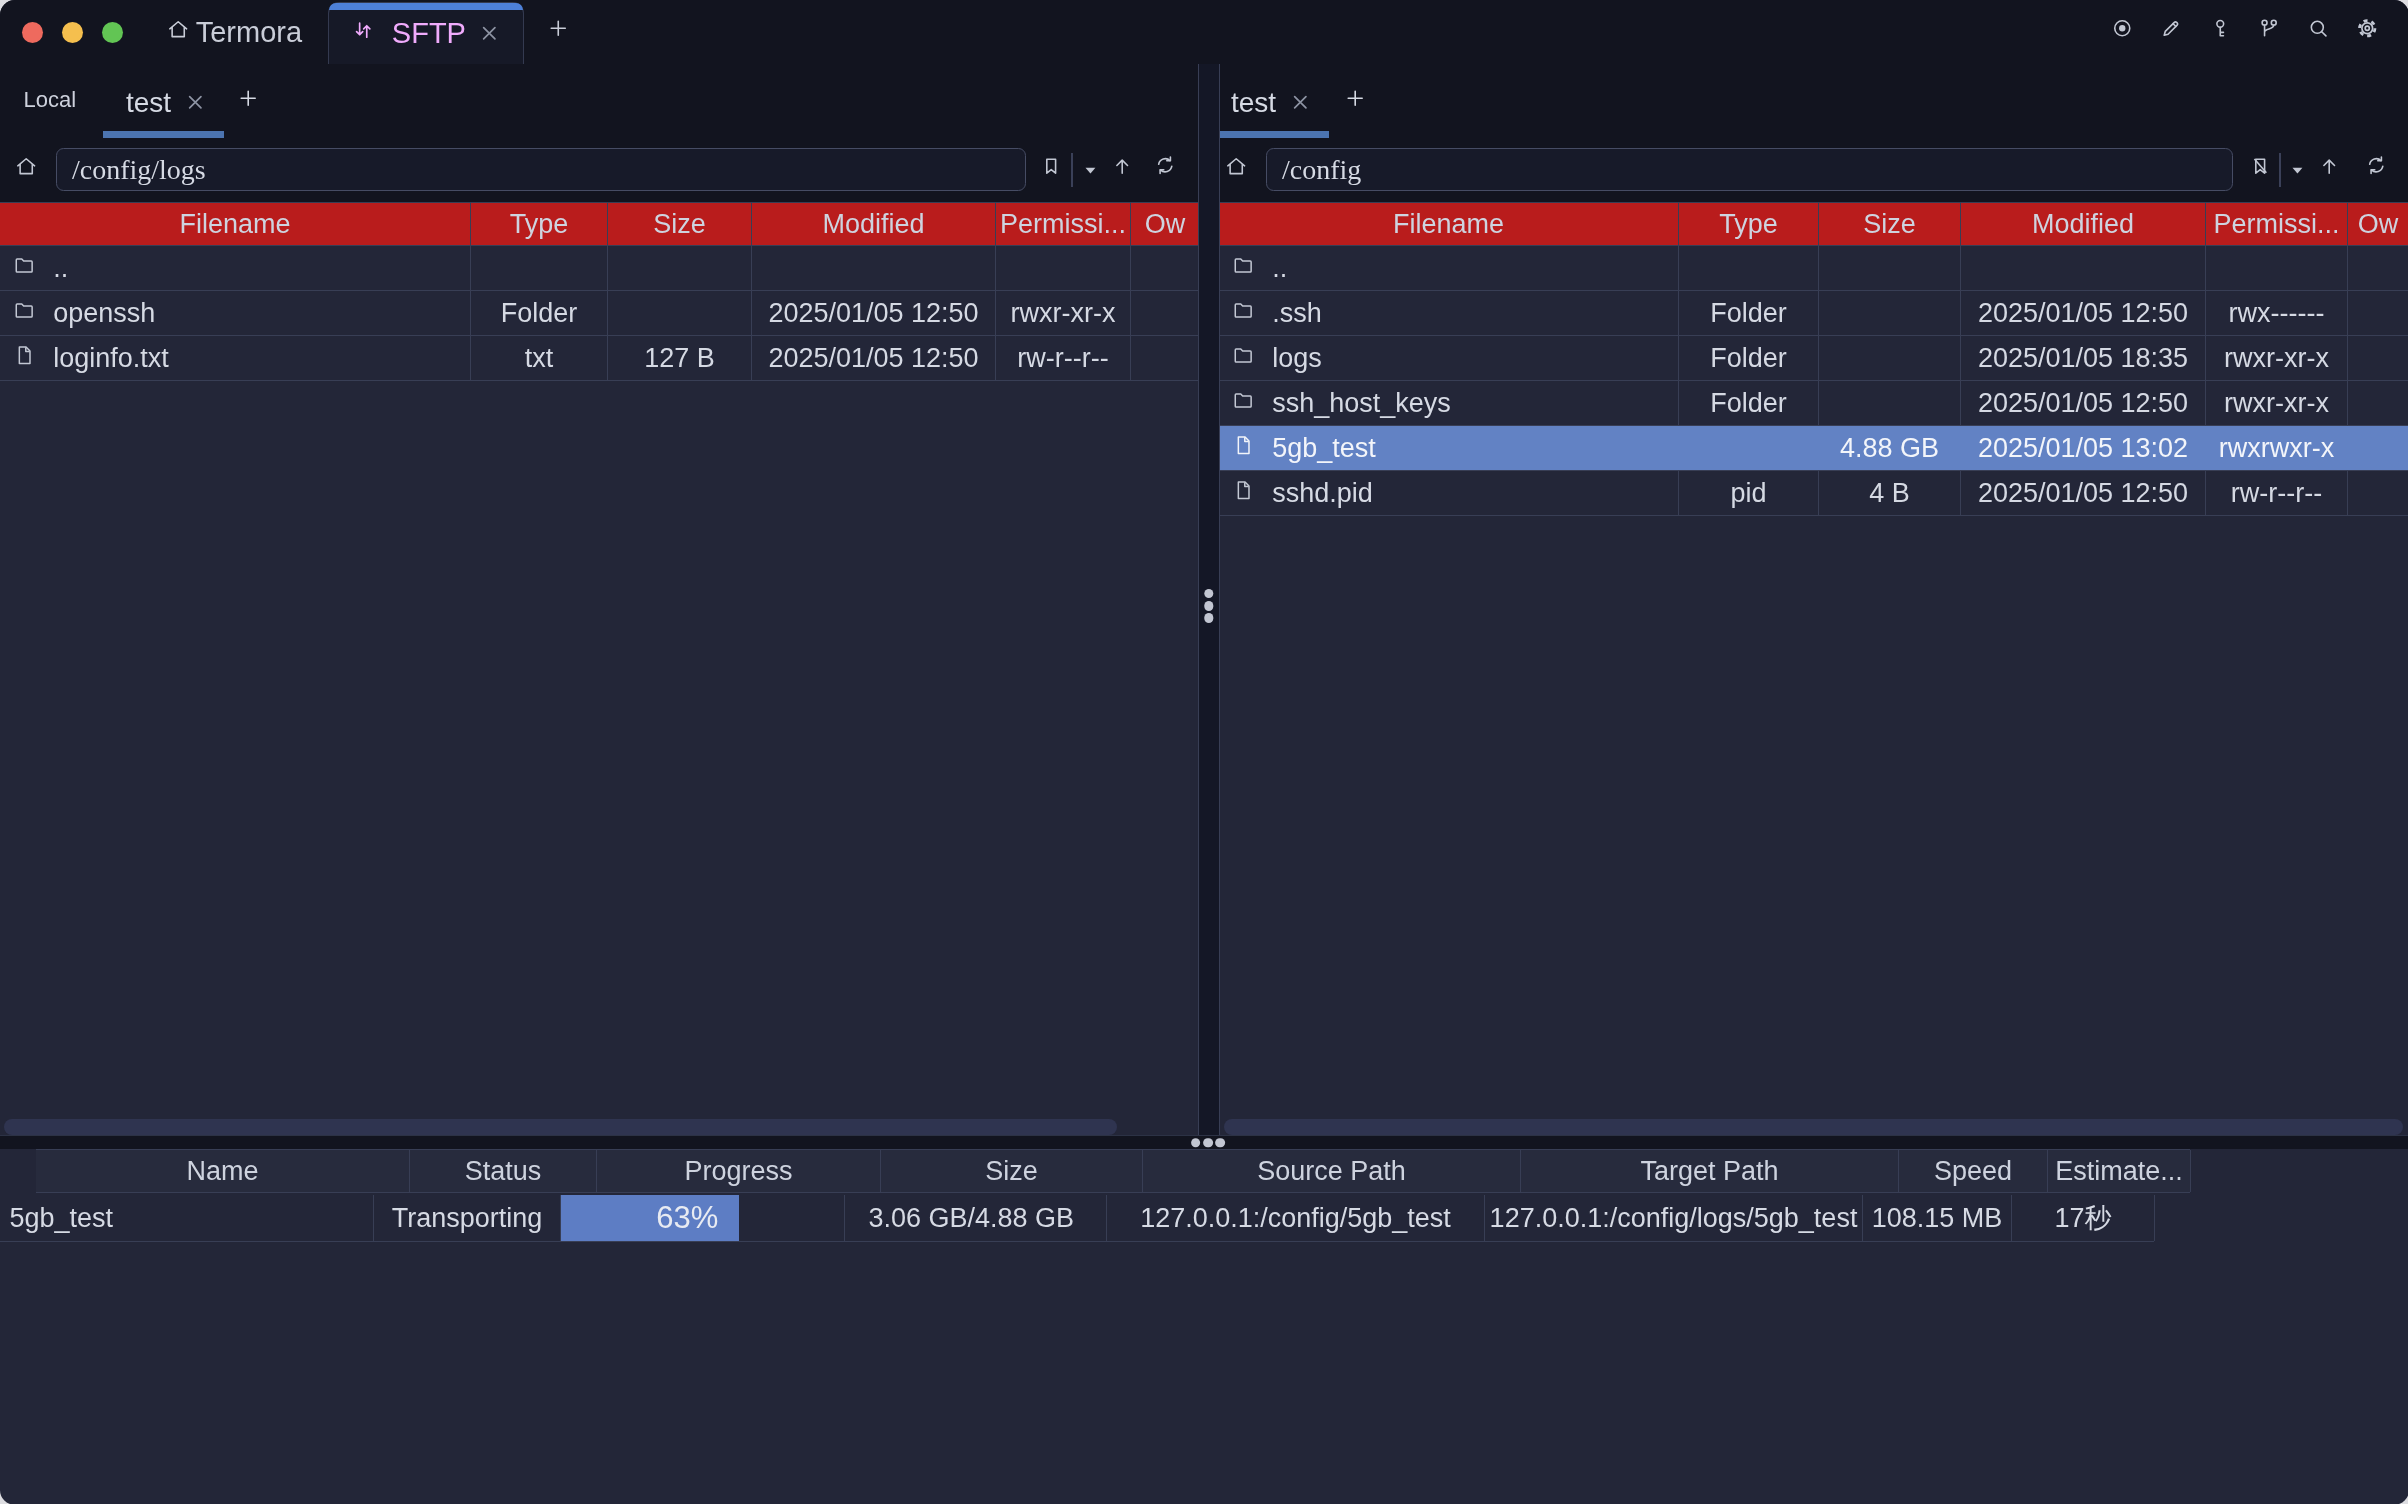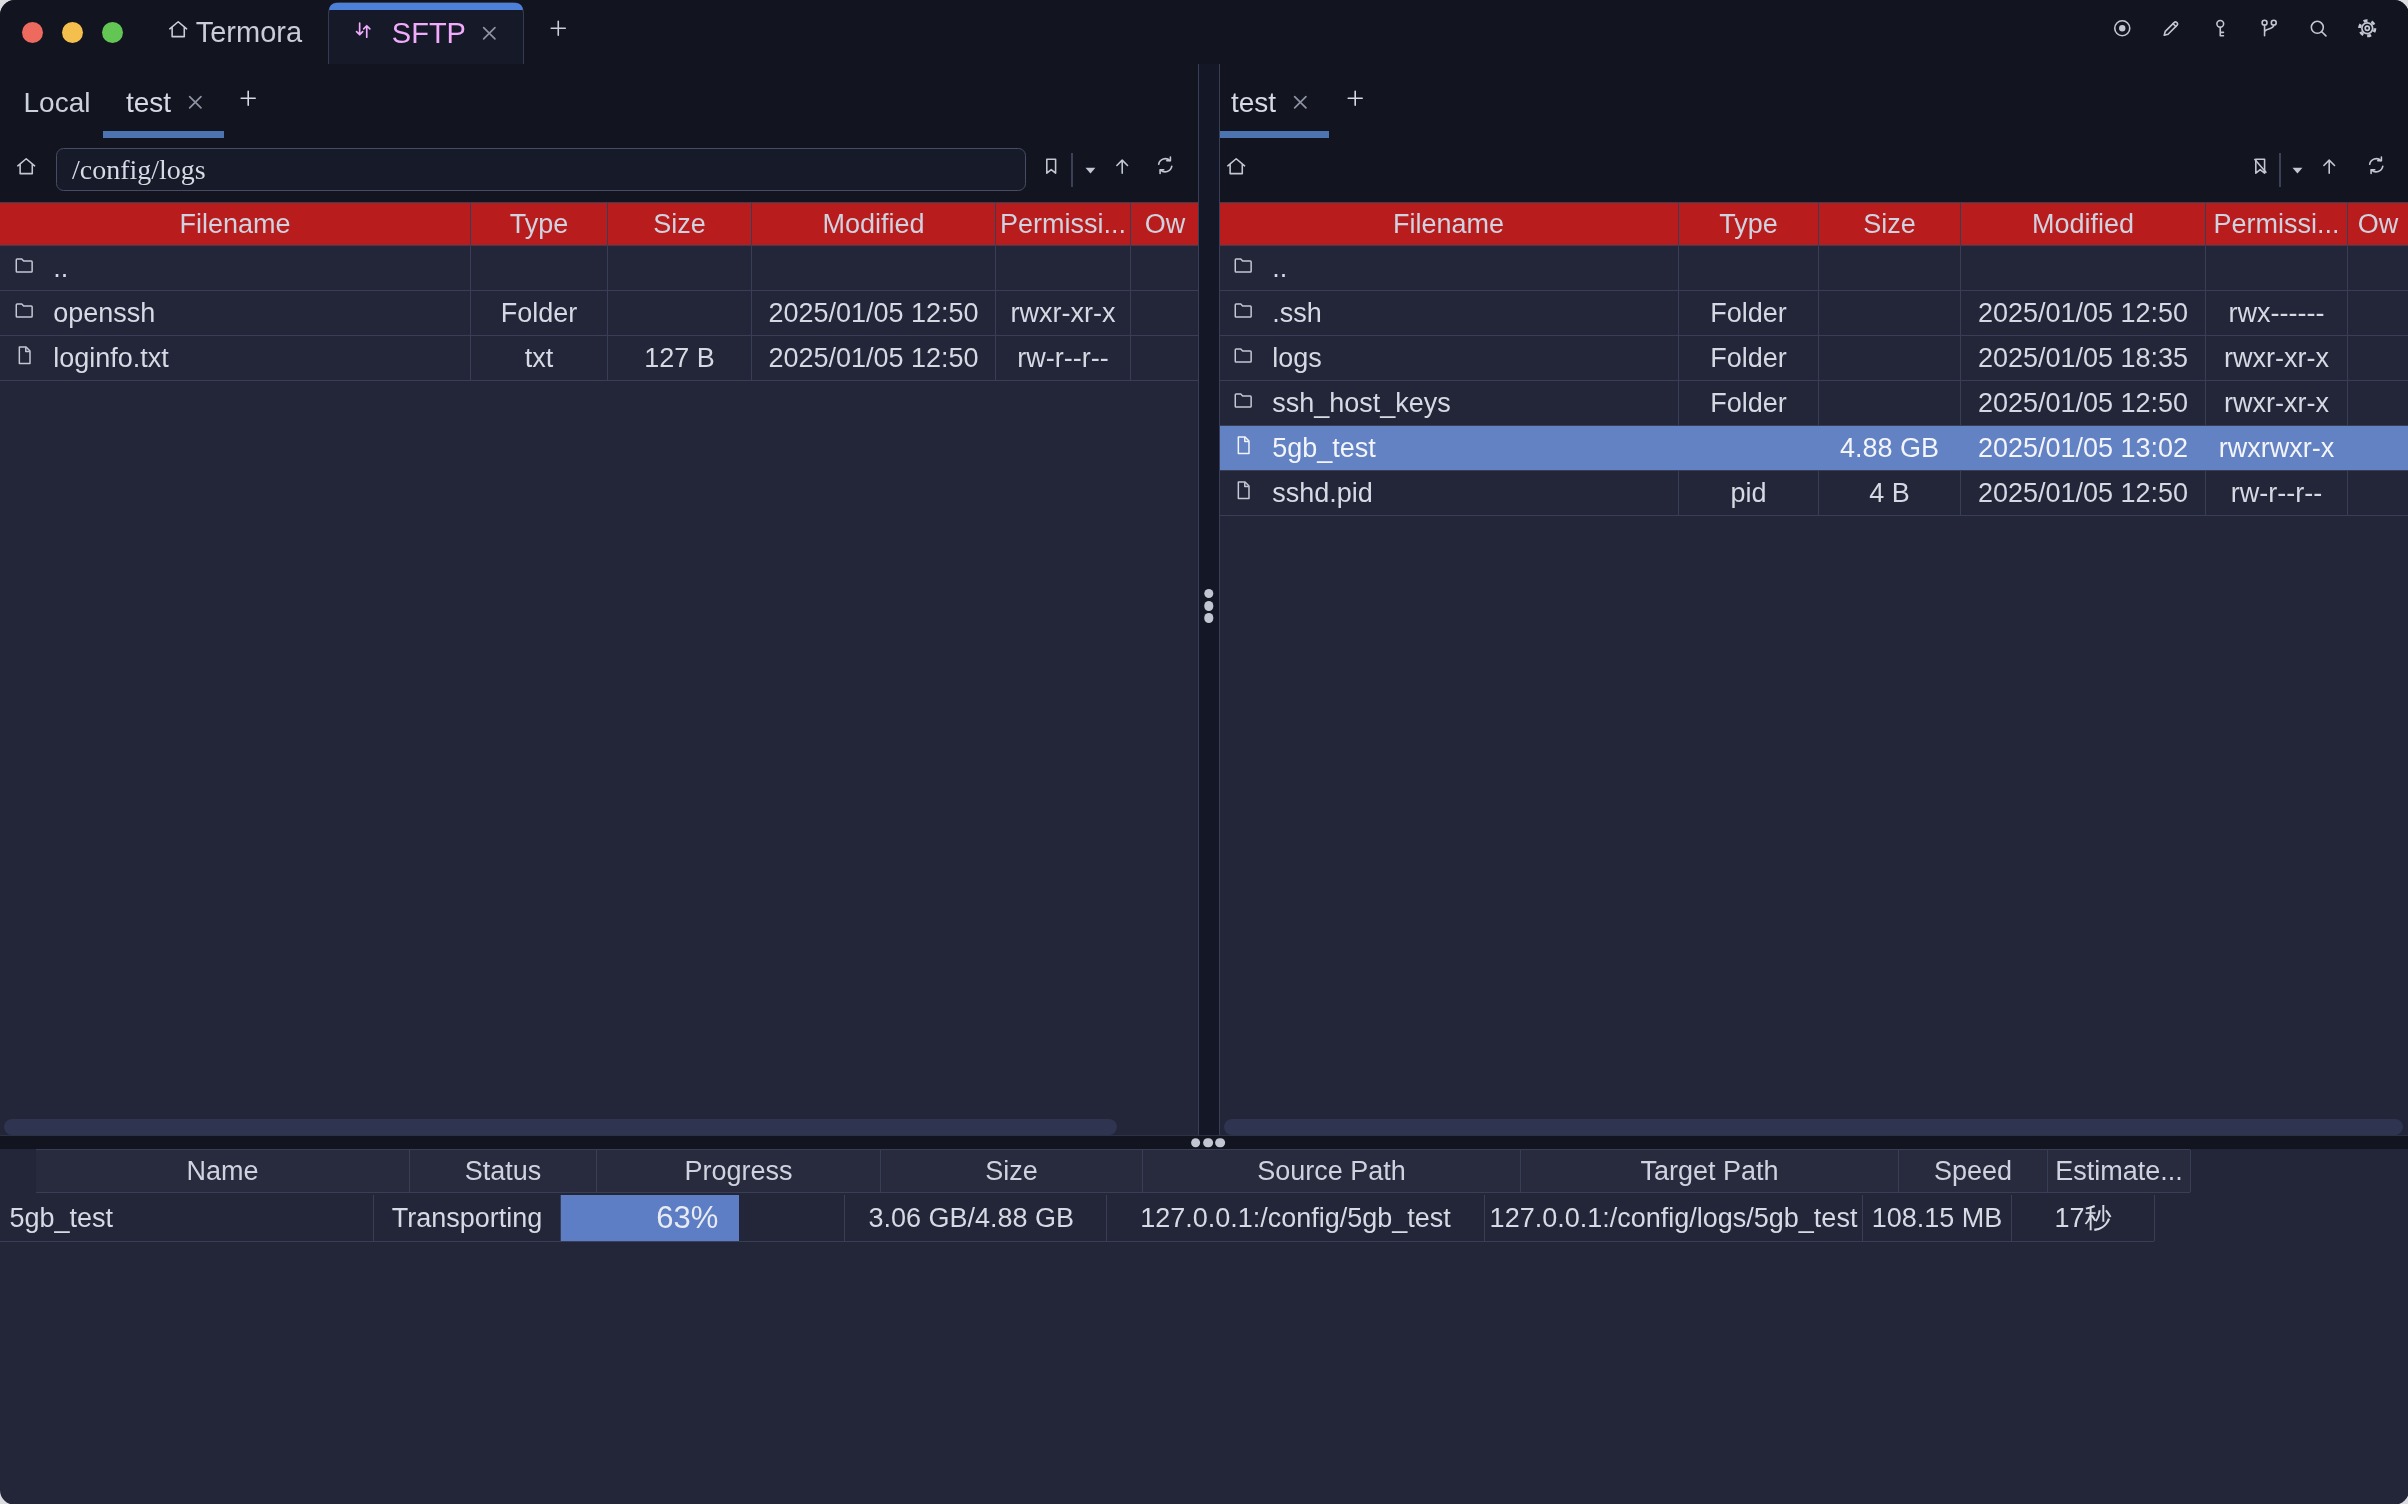--- a/index.html
+++ b/index.html
@@ -17,21 +17,21 @@
   .tb-plus { margin-left:22.6px; color:#c9cdd8; display:flex; align-items:center; }
   .tb-icons { margin-left:auto; display:flex; gap:19px; padding-right:22.6px; align-items:center; color:#c2c7d3; }
   .ic32 { width:30px; height:30px; }
   .ic30 { width:28px; height:28px; }
   .ic24 { width:22.6px; height:22.6px; }
   .ic22 { width:21px; height:21px; }
   .dim { color:#8d93a3; }
 
   
   .toprows { position:absolute; left:0; top:64px; width:2409px; height:138px; background:#12141f; }
-  .ptab-label { position:absolute; top:22.6px; font-size:28px; color:#cdd1dc; }
+  .ptab-label { position:absolute; top:22.6px; font-size:22px; color:#cdd1dc; }
   .ptab-group { position:absolute; top:22.6px; display:flex; align-items:center; gap:13px; font-size:28px; color:#d6dae4; }
   .underline { position:absolute; top:67px; height:6.6px; background:#4c74b0; }
   .path-home { position:absolute; top:91px; color:#c2c7d3; }
   .path-input { position:absolute; top:84px; height:43px; background:#171a29; border:1.9px solid #464c64; border-radius:7.5px;
                 font-size:28px; color:#d6dae4; padding:0 15px; font-family:Liberation Serif, serif; outline:none; }
   .path-ic { position:absolute; top:91px; color:#c2c7d3; }
   .vsep { position:absolute; top:89px; width:1.9px; height:34px; background:#3a4058; }
 
   
   .ftable { position:absolute; top:202px; }
@@ -234,20 +234,21 @@
     <svg class="ic30 path-ic" style="left:1111px" viewBox="0 0 30 30" width="28" height="28">
         <use href="#i-up"></use>
       </svg>
     <svg class="ic32 path-ic" style="left:1154px;top:90px" viewBox="0 0 32 32" width="30" height="30">
         <use href="#i-refresh"></use>
       </svg>
 
     <svg class="ic30 path-home" style="left:1225px" viewBox="0 0 30 30" width="28" height="28">
         <use href="#i-home"></use>
       </svg>
+    <input class="path-input" style="left: 1266px; width: 967px;" value="/config">
     <svg class="ic30 path-ic" style="left:2249px" viewBox="0 0 30 30" width="28" height="28">
         <use href="#i-bookmark-slash"></use>
       </svg>
     <div class="vsep" style="left:2279px"></div>
     <svg class="ic22 path-ic" style="left:2286px;top:95px" viewBox="0 0 22 22" width="21" height="21">
         <use href="#i-caret"></use>
       </svg>
     <svg class="ic30 path-ic" style="left:2318px" viewBox="0 0 30 30" width="28" height="28">
         <use href="#i-up"></use>
       </svg>

